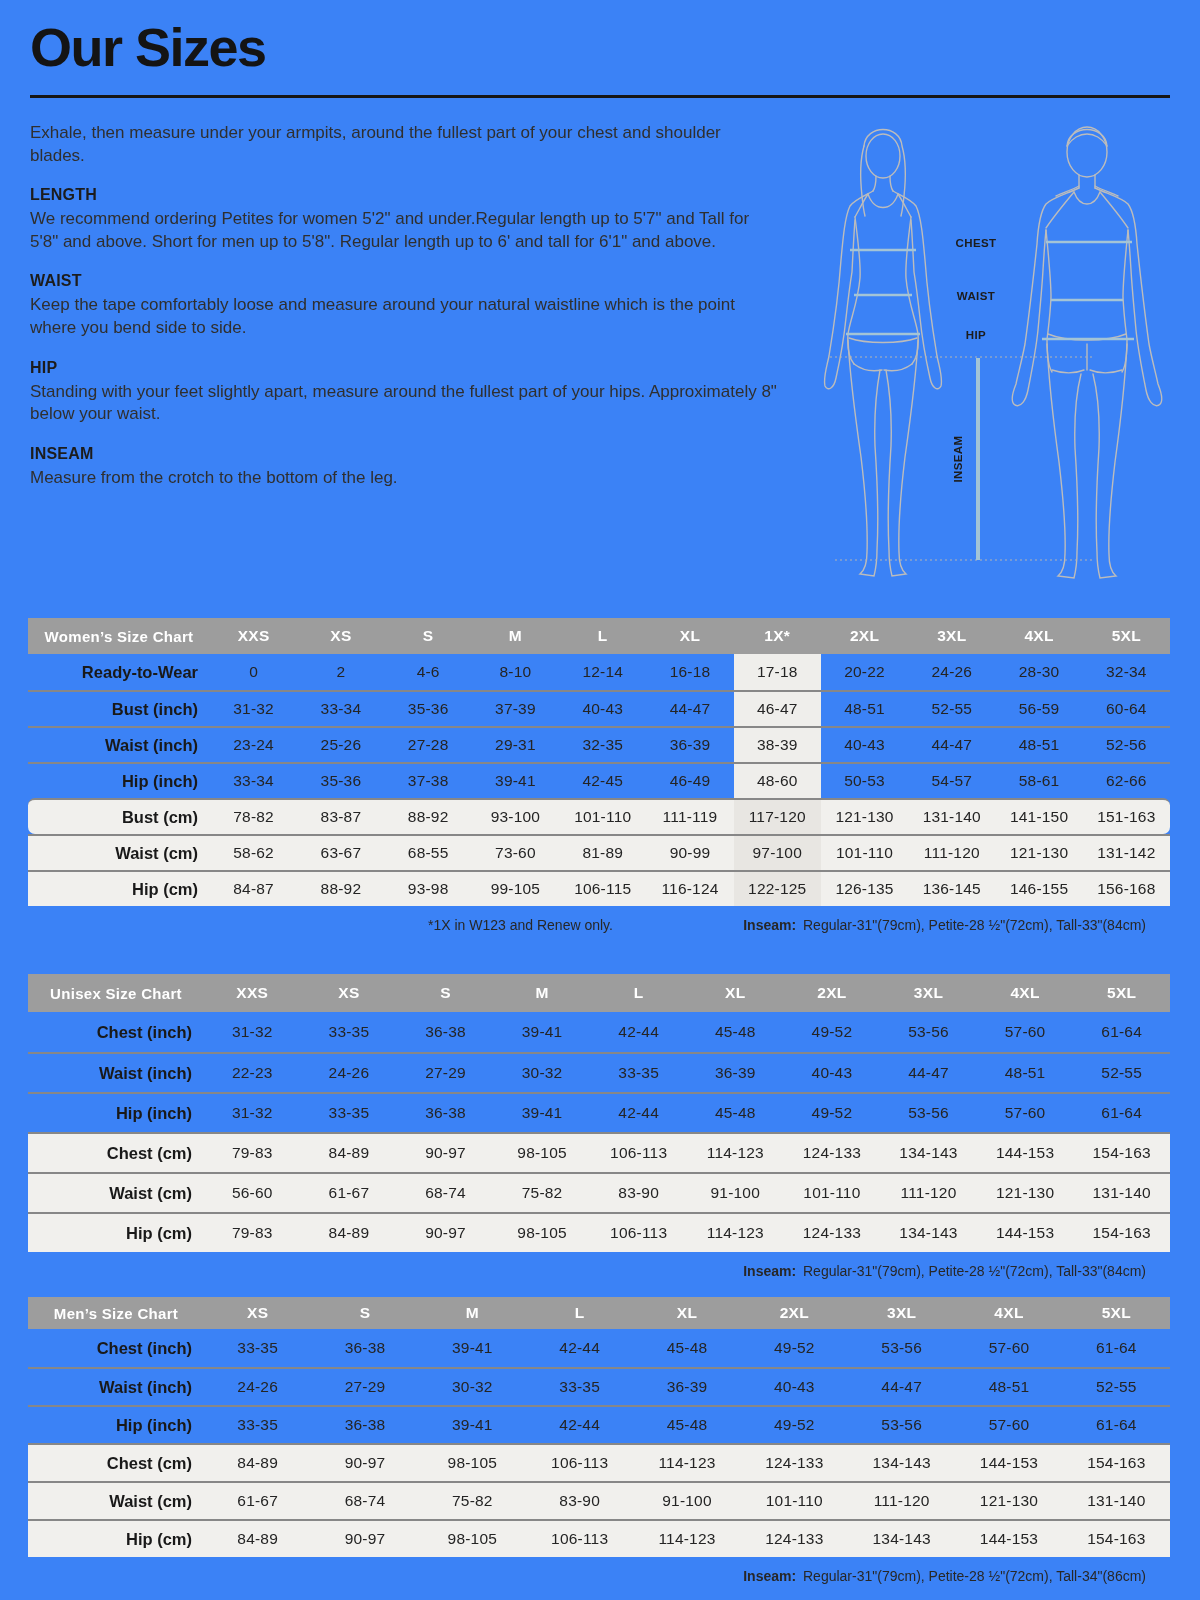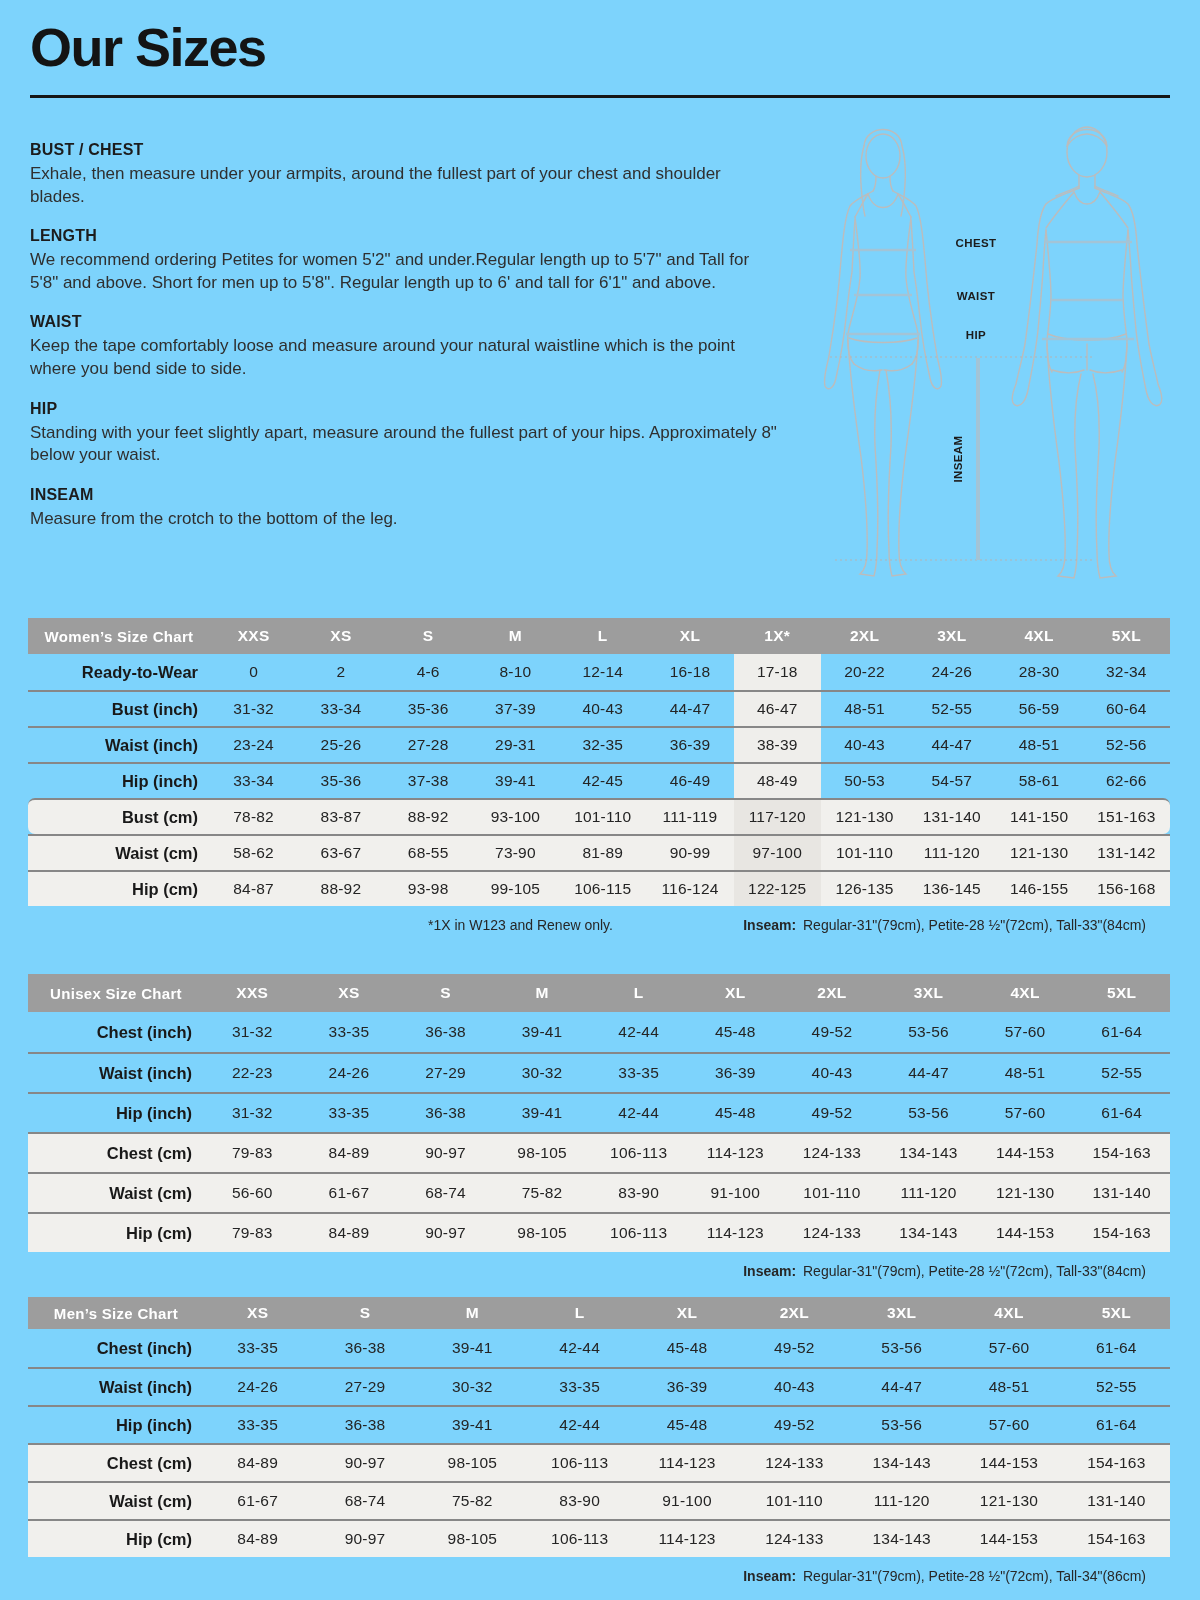--- a/index.html
+++ b/index.html
@@ -1,16 +1,16 @@
 <!DOCTYPE html>
 <html><head>
 <meta charset="utf-8">
 <style>
   html,body{margin:0;padding:0;background:#fff;}
-  .page{position:relative;width:1200px;height:1600px;background:#7dd3fc;overflow:hidden;
+  .page{position:relative;width:1200px;height:1600px;background:#3b82f6;overflow:hidden;
         font-family:"Liberation Sans",sans-serif;color:#222;}
   .page-title{position:absolute;left:30px;top:16px;margin:0;font-size:54px;font-weight:bold;
         letter-spacing:-1.5px;color:#141414;}
   .title-rule{position:absolute;left:30px;right:30px;top:95px;height:3px;background:#161616;}
 
   .instructions{position:absolute;left:30px;top:122px;width:748px;}
   .instructions h2{font-size:17px;font-weight:bold;color:#1c1c1c;margin:0 0 13px;letter-spacing:.2px;}
   .instructions h3{font-size:16px;font-weight:bold;color:#1c1c1c;margin:19px 0 4px;letter-spacing:.2px;}
   .instructions p{font-size:17px;line-height:1.33;margin:0;color:#2f2f2f;}
 
@@ -37,21 +37,20 @@
 </head>
 <body>
 
 <div class="page">
 
   <h1 class="page-title">Our Sizes</h1>
   <div class="title-rule"></div>
 
   <div class="instructions">
 
-    <h3>BUST / CHEST</h3>
     <p>Exhale, then measure under your armpits, around the fullest part of your chest and shoulder blades.</p>
 
     <h3>LENGTH</h3>
     <p>We recommend ordering Petites for women 5'2" and under.Regular length up to 5'7" and Tall for 5'8" and above. Short for men up to 5'8". Regular length up to 6' and tall for 6'1" and above.</p>
 
     <h3>WAIST</h3>
     <p>Keep the tape comfortably loose and measure around your natural waistline which is the point where you bend side to side.</p>
 
     <h3>HIP</h3>
     <p>Standing with your feet slightly apart, measure around the fullest part of your hips. Approximately 8" below your waist.</p>
@@ -177,21 +176,21 @@
           <div class="tcell cell">52-56</div>
         </div>
         <div class="trow sep" style="grid-template-columns: 182px repeat(11, 1fr); height: 36px;">
           <div class="tcell row-label">Hip (inch)</div>
           <div class="tcell cell">33-34</div>
           <div class="tcell cell">35-36</div>
           <div class="tcell cell">37-38</div>
           <div class="tcell cell">39-41</div>
           <div class="tcell cell">42-45</div>
           <div class="tcell cell">46-49</div>
-          <div class="tcell cell hl-light">48-49</div>
+          <div class="tcell cell hl-light">48-60</div>
           <div class="tcell cell">50-53</div>
           <div class="tcell cell">54-57</div>
           <div class="tcell cell">58-61</div>
           <div class="tcell cell">62-66</div>
         </div>
         <div class="trow sep shaded" style="grid-template-columns: 182px repeat(11, 1fr); height: 36px; border-radius: 7px;">
           <div class="tcell row-label">Bust (cm)</div>
           <div class="tcell cell">78-82</div>
           <div class="tcell cell">83-87</div>
           <div class="tcell cell">88-92</div>
@@ -202,21 +201,21 @@
           <div class="tcell cell">121-130</div>
           <div class="tcell cell">131-140</div>
           <div class="tcell cell">141-150</div>
           <div class="tcell cell">151-163</div>
         </div>
         <div class="trow sep shaded" style="grid-template-columns: 182px repeat(11, 1fr); height: 36px;">
           <div class="tcell row-label">Waist (cm)</div>
           <div class="tcell cell">58-62</div>
           <div class="tcell cell">63-67</div>
           <div class="tcell cell">68-55</div>
-          <div class="tcell cell">73-90</div>
+          <div class="tcell cell">73-60</div>
           <div class="tcell cell">81-89</div>
           <div class="tcell cell">90-99</div>
           <div class="tcell cell hl-dark">97-100</div>
           <div class="tcell cell">101-110</div>
           <div class="tcell cell">111-120</div>
           <div class="tcell cell">121-130</div>
           <div class="tcell cell">131-142</div>
         </div>
         <div class="trow sep shaded" style="grid-template-columns: 182px repeat(11, 1fr); height: 36px;">
           <div class="tcell row-label">Hip (cm)</div>

